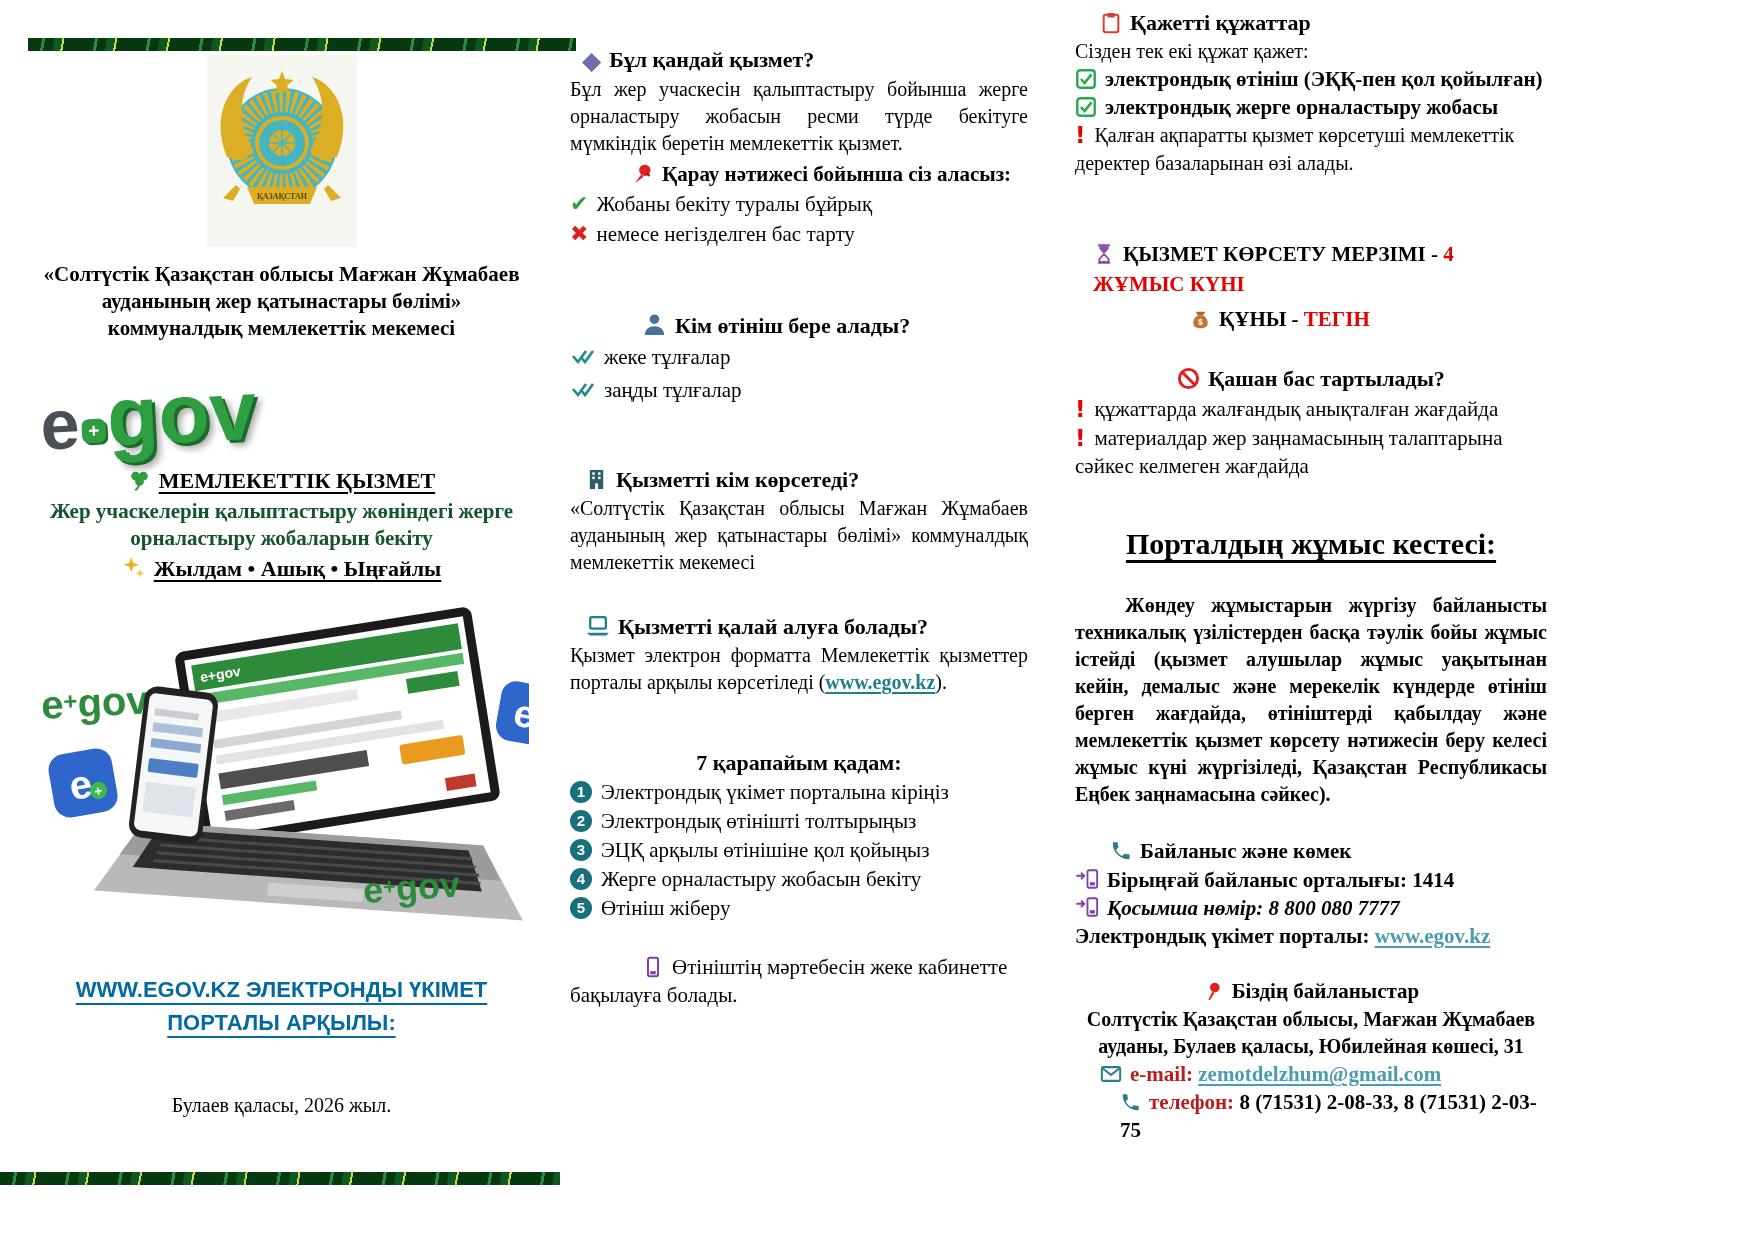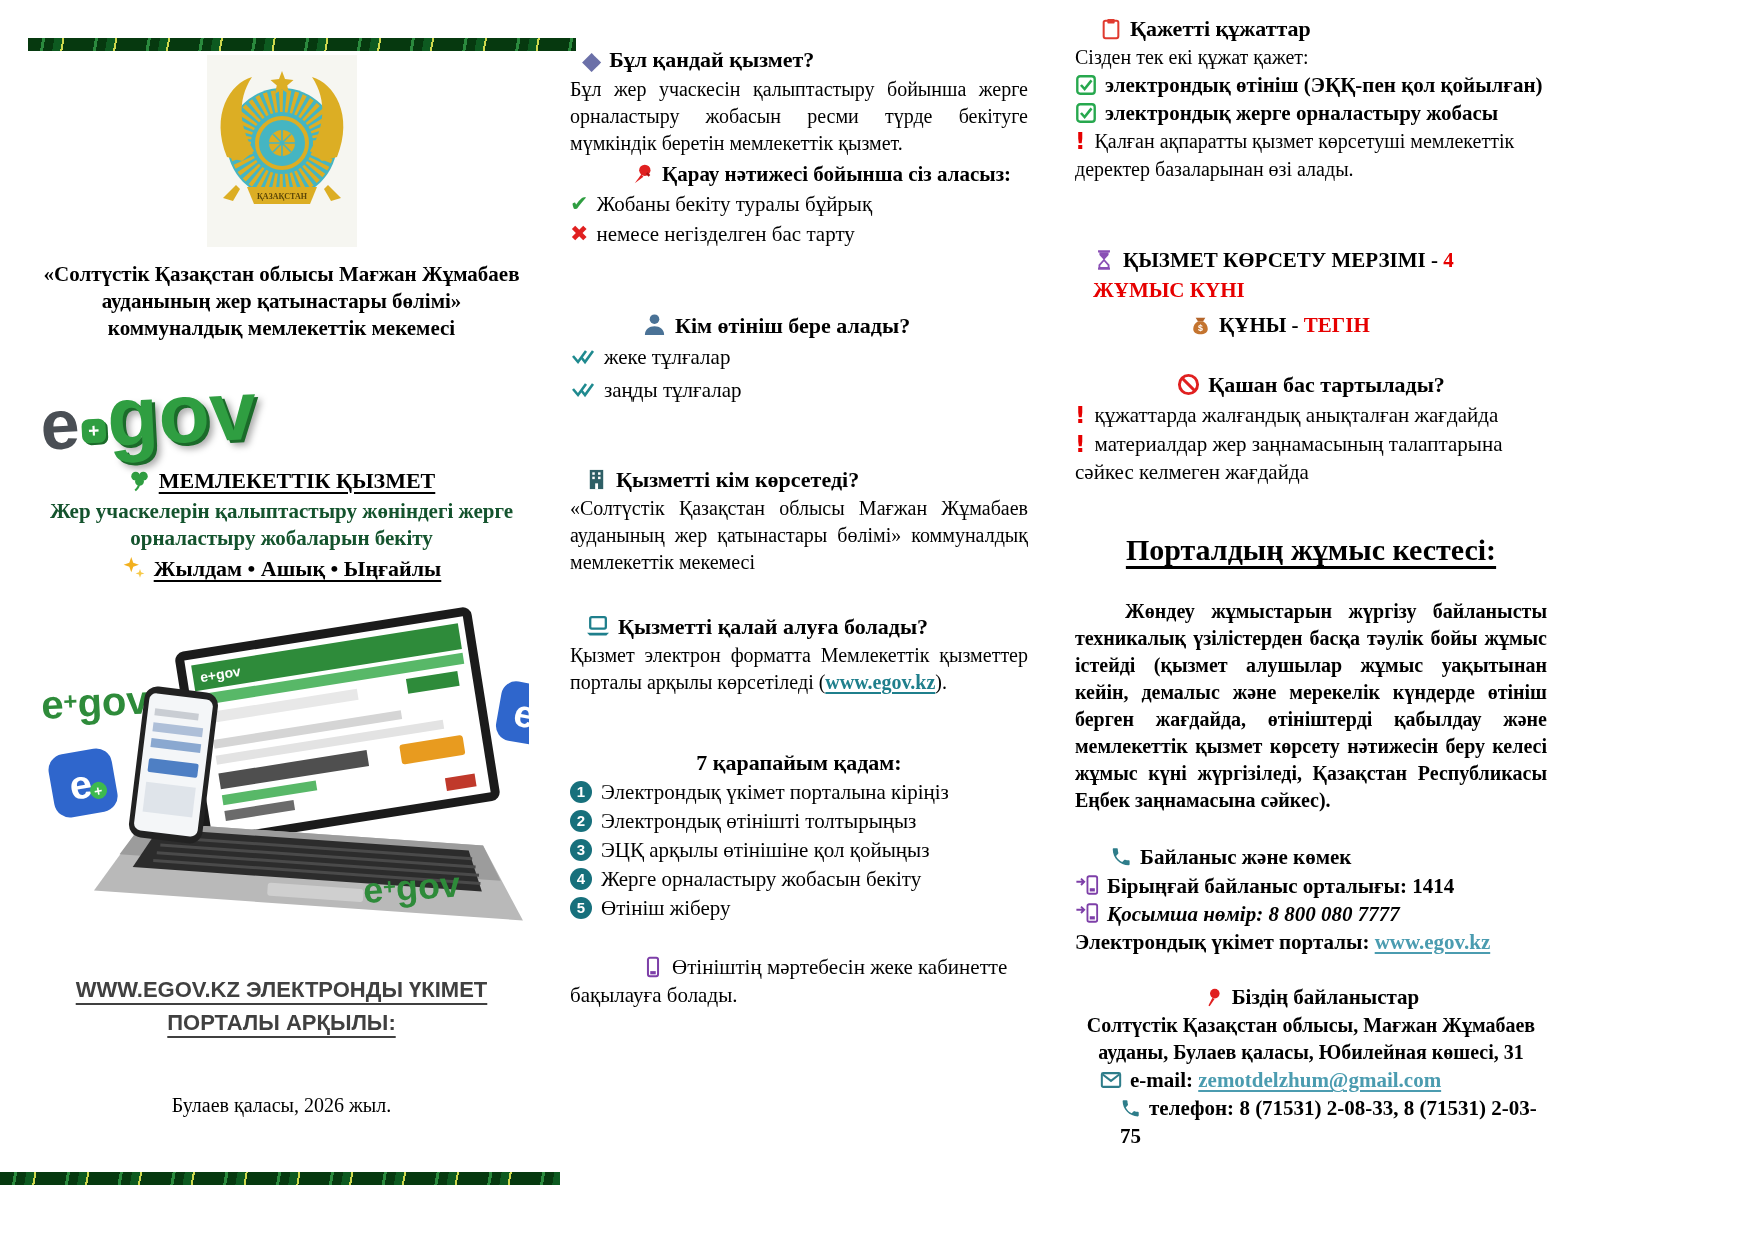--- a/index.html
+++ b/index.html
@@ -23,28 +23,28 @@
   .l-plus{ display:inline-block; width:24px; height:24px; background:#2f9e41; color:#fff; border-radius:7px; text-align:center; line-height:24px; font-size:19px; font-weight:bold; margin:0 2px; vertical-align:10px; box-shadow:2px 2px 0 #1b6b2a; }
   .l-gov { color:#2f9e41; font-size:84px; font-weight:800; text-shadow:3px 3px 0 #1b6b2a, 6px 6px 7px rgba(0,0,0,.35); }
 
   .svc-h { margin-top:8px; text-align:center; font-size:22px; font-weight:bold; }
   .svc-name { margin-top:4px; text-align:center; font-size:21px; font-weight:bold; color:#14532d; line-height:27px; }
   .tagline { margin-top:4px; text-align:center; font-size:22px; font-weight:bold; }
   .u { text-decoration:underline; text-underline-offset:4px; }
 
   .illu { display:block; margin-top:25px; }
 
-  .portal-h { margin-top:46px; text-align:center; font-family:"Liberation Sans",sans-serif; font-weight:bold; font-size:22px; color:#404040; line-height:33px; text-decoration:underline; text-underline-offset:6px; }
+  .portal-h { margin-top:46px; text-align:center; font-family:"Liberation Sans",sans-serif; font-weight:bold; font-size:22px; color:#0369a1; line-height:33px; text-decoration:underline; text-underline-offset:6px; }
   .footer-line { margin-top:55px; text-align:center; font-size:20px; }
 
   .h { font-weight:bold; font-size:22px; line-height:30px; }
   .body-t { font-size:20px; line-height:27px; text-align:justify; }
   .ln { font-size:21px; line-height:30px; }
   .red { color:#e60000; }
-  .tealtxt { color:#000000; }
+  .tealtxt { color:#b91c1c; }
   .link { color:#1f7f8c; font-weight:bold; text-decoration:underline; text-underline-offset:3px; cursor:pointer; }
   .link.light { color:#4b9cb0; }
 
   .icn { display:inline-block; vertical-align:-4px; margin-right:8px; }
   .uni { display:inline-block; font-family:"DejaVu Sans",sans-serif; margin-right:8px; }
   .ic-diamond { color:#6b70a8; font-size:25px; vertical-align:-2px; }
   .ic-check { color:#2f9e41; font-size:22px; font-weight:bold; }
   .ic-cross { color:#e02020; font-size:22px; font-weight:bold; }
   .excl { color:#e60000; font-weight:800; font-size:23px; font-family:"DejaVu Sans",sans-serif; margin-right:9px; vertical-align:-1px; }
 
@@ -227,21 +227,21 @@
     <div class="step"><span class="step-num">5</span><span>Өтініш жіберу</span></div>
 
     <div class="ln" style="margin-top:30px; text-indent:72px; text-align:left; line-height:28px;"><svg class="icn" width="22" height="22" viewBox="0 0 24 24">
           <rect x="6.5" y="2" width="11" height="20" rx="2" fill="none" stroke="#7d3fa8" stroke-width="2.2"></rect>
           <rect x="9" y="16.5" width="6" height="3.5" fill="#7d3fa8"></rect>
         </svg><span>Өтініштің мәртебесін жеке кабинетте бақылауға болады.</span></div>
   </div>
 
   <div class="col-right">
 
-    <div class="h" style="margin-top:14px; margin-left:25px;"><svg class="icn" width="22" height="22" viewBox="0 0 24 24">
+    <div class="h" style="margin-top:8px; margin-left:25px;"><svg class="icn" width="22" height="22" viewBox="0 0 24 24">
           <rect x="4" y="3" width="16" height="19" rx="2" fill="none" stroke="#e03a2f" stroke-width="2.2"></rect>
           <rect x="8" y="1" width="8" height="5" rx="1" fill="#e03a2f"></rect>
         </svg><span>Қажетті құжаттар</span></div>
     <div class="body-t" style="text-align:left;">Сізден тек екі құжат қажет:</div>
     <div class="ln bold" style="line-height:28px;"><svg class="icn" width="22" height="22" viewBox="0 0 24 24">
           <rect x="2.5" y="2.5" width="19" height="19" rx="3" fill="none" stroke="#27a84e" stroke-width="2.6"></rect>
           <path d="M6.5 12l4 4.5L18 7" fill="none" stroke="#27a84e" stroke-width="2.8"></path>
         </svg><span>электрондық өтініш (ЭҚҚ-пен қол қойылған)</span></div>
     <div class="ln bold" style="line-height:28px;"><svg class="icn" width="22" height="22" viewBox="0 0 24 24">
           <rect x="2.5" y="2.5" width="19" height="19" rx="3" fill="none" stroke="#27a84e" stroke-width="2.6"></rect>

